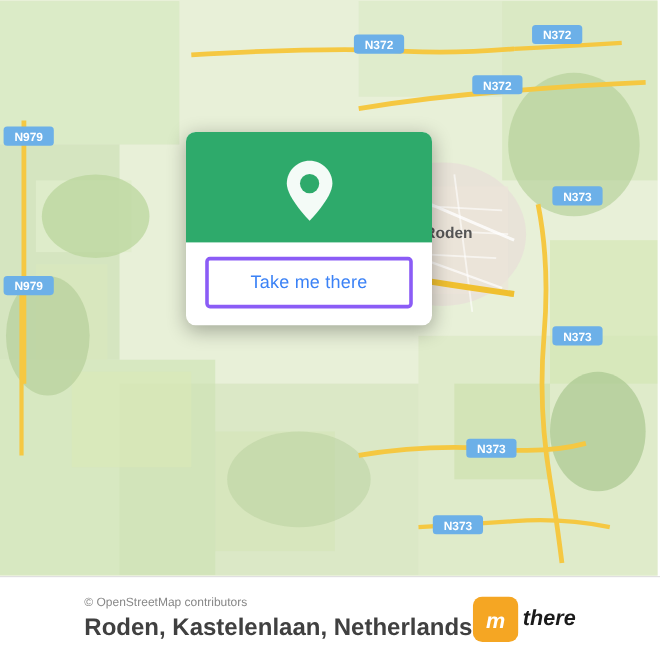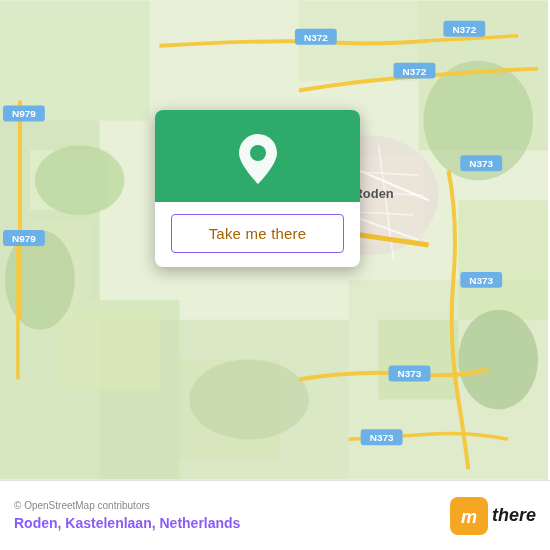--- a/index.html
+++ b/index.html
@@ -58,58 +58,58 @@
     }
 
     #popup-button-section {
       width: 100%;
       padding: 12px 16px 14px;
     }
 
     #take-me-there-btn {
       width: 100%;
       background: white;
-      border: 1px solid #8b5cf6;
+      border: 3px solid #8b5cf6;
       border-radius: 4px;
       padding: 10px 0;
       font-size: 15px;
       font-weight: 500;
-      color: #a16207;
+      color: #3b82f6;
       cursor: pointer;
       text-align: center;
       letter-spacing: 0.2px;
     }
 
     
     #bottom-bar {
       width: 550px;
       height: 70px;
       background: white;
       border-top: 1px solid #e0e0e0;
       display: flex;
       align-items: center;
-      justify-content: space-between;
+      justify-content: center;
       padding: 0 14px;
     }
 
     #bottom-info {
       display: flex;
       flex-direction: column;
     }
 
     #attribution {
       font-size: 10px;
       color: #888;
       margin-bottom: 4px;
     }
 
     #location-name {
-      font-size: 14px;
+      font-size: 20px;
       font-weight: 600;
-      color: #8b5cf6;
+      color: #404040;
     }
 
     #moovit-logo {
       display: flex;
       align-items: center;
       gap: 4px;
     }
 
     #moovit-icon {
       width: 38px;

